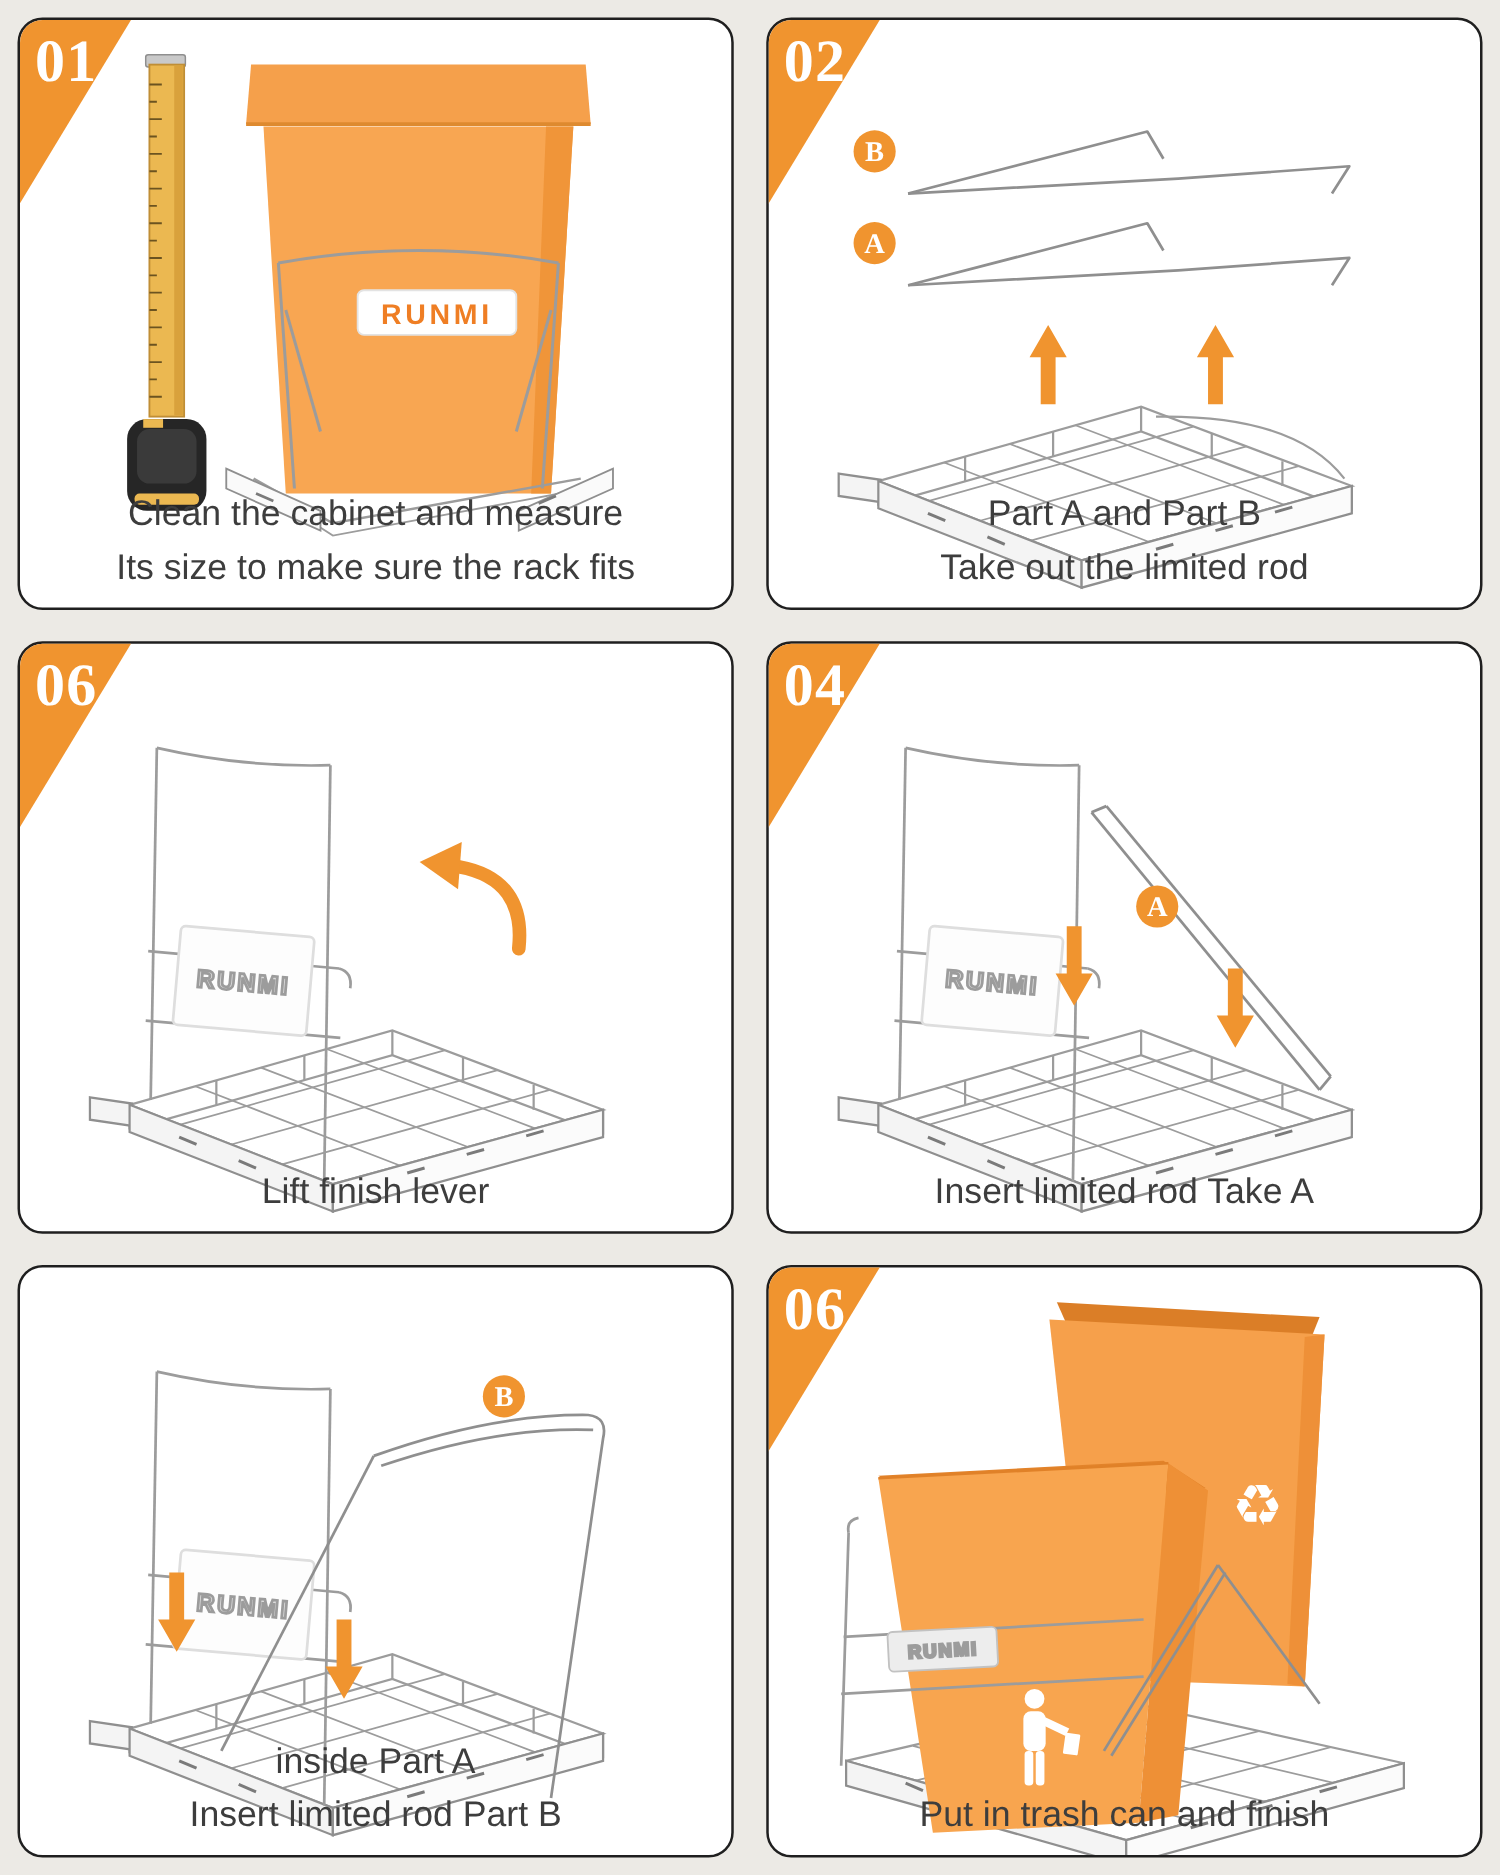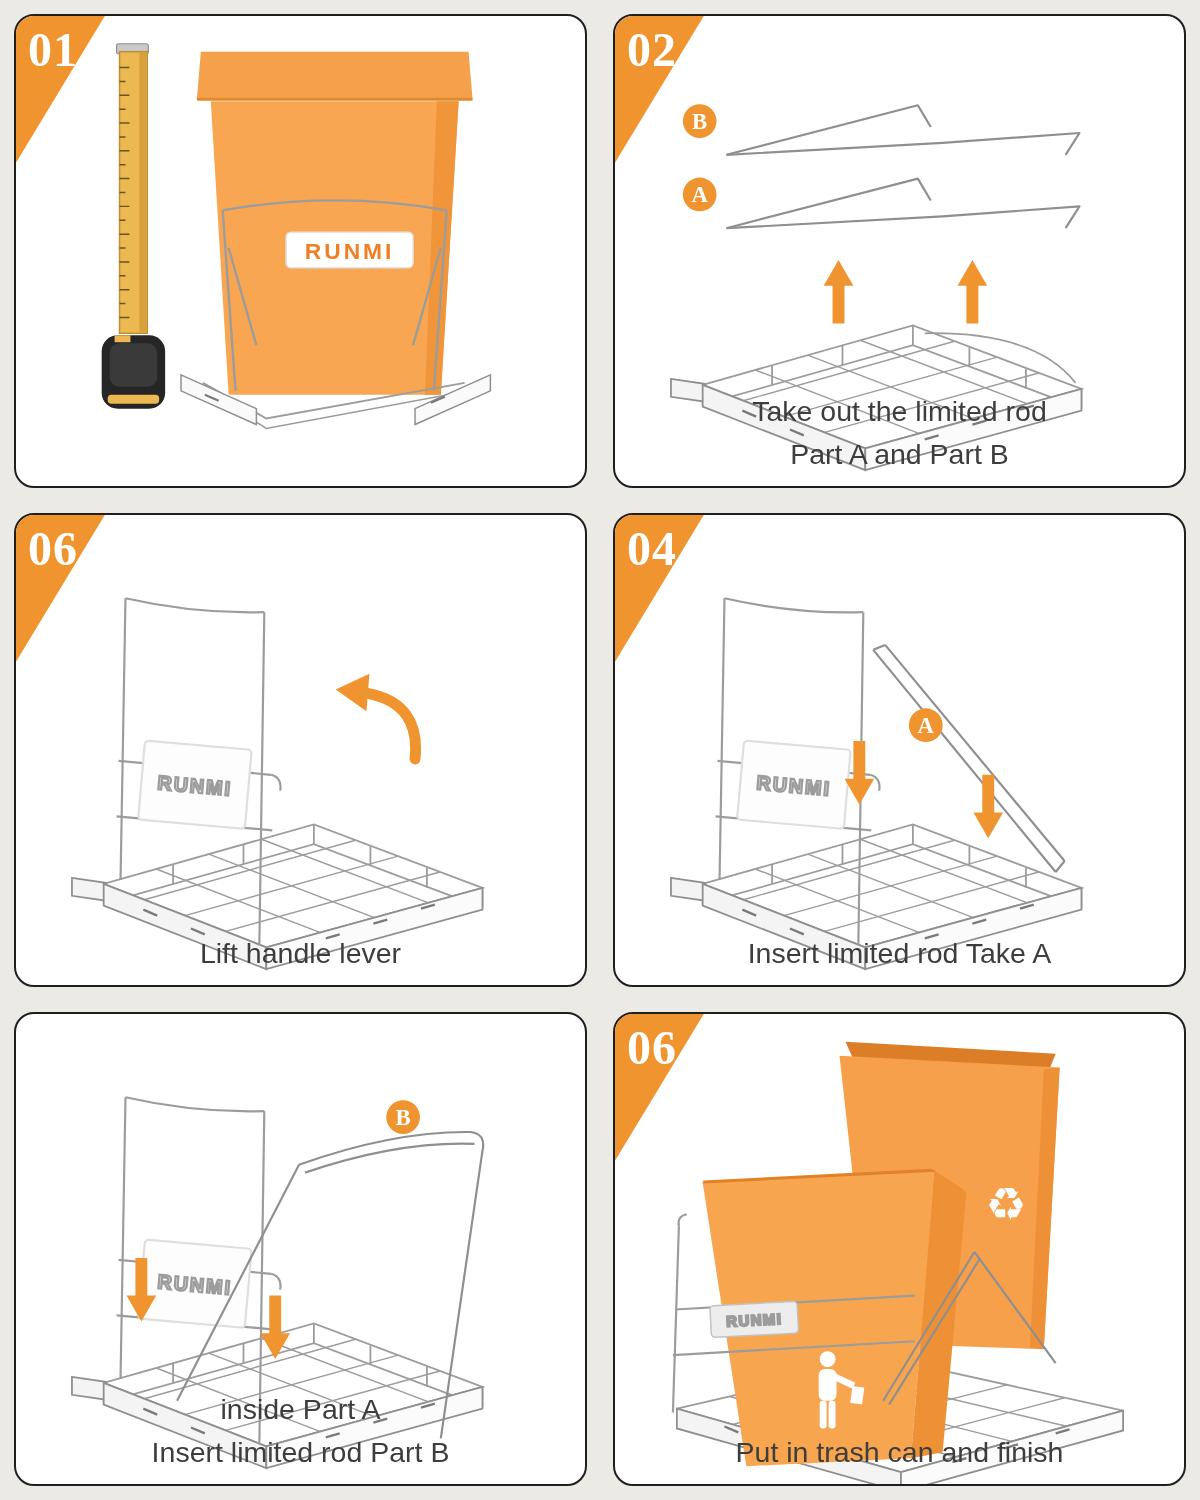--- a/index.html
+++ b/index.html
@@ -95,20 +95,22 @@
         </g>
         <polygon points="166,362 242,396 242,412 166,378" fill="#fafafa" stroke="#8f8f8f" stroke-width="1.5"></polygon>
         <polygon points="402,396 478,362 478,378 402,412" fill="#fafafa" stroke="#8f8f8f" stroke-width="1.5"></polygon>
         <path d="M190,382 l14,6 M418,390 l14,-6" stroke="#7a7a7a" stroke-width="2.2" fill="none"></path>
       </g>
     </svg>
     <div class="badge">
       <span class="badge-num">01</span>
     </div>
     <div class="caption">
+      <div>Clean the cabinet and measure</div>
+      <div>Its size to make sure the rack fits</div>
     </div>
   </section>
 
   <section class="panel">
     <svg class="art" viewBox="0 0 573 474">
 
       <g stroke="#9c9c9c" fill="none" stroke-width="1.8">
         <path d="M88,392 L300,332 L470,396"></path>
         <path d="M88,372 V392 M300,312 V332 M470,376 V396 M158,352 V372 M229,332 V352 M357,334 V354 M414,356 V376"></path>
         <path d="M88,372 L300,312 L470,376 L252,436 Z"></path>
@@ -139,22 +141,22 @@
         <text class="badge-letter" x="85" y="188">A</text>
       </g>
 
       <polygon points="225,246 240,272 231,272 231,310 219,310 219,272 210,272" fill="#F0942F"></polygon>
       <polygon points="360,246 375,272 366,272 366,310 354,310 354,272 345,272" fill="#F0942F"></polygon>
     </svg>
     <div class="badge">
       <span class="badge-num">02</span>
     </div>
     <div class="caption">
+      <div>Part A and Part B</div>
       <div>Take out the limited rod</div>
-      <div>Part A and Part B</div>
     </div>
   </section>
 
   <section class="panel">
     <svg class="art" viewBox="0 0 573 474">
       <g stroke="#9c9c9c" fill="none" stroke-width="1.8">
         <path d="M88,392 L300,332 L470,396"></path>
         <path d="M88,372 V392 M300,312 V332 M470,376 V396 M158,352 V372 M229,332 V352 M357,334 V354 M414,356 V376"></path>
         <path d="M88,372 L300,312 L470,376 L252,436 Z"></path>
         <path d="M141,357 L306,421 M194,342 L361,406 M247,327 L415,391" stroke-width="1.4"></path>
@@ -178,21 +180,21 @@
       </g>
       <g>
         <path d="M402,246 Q408,190 354,180" stroke="#F0942F" stroke-width="11" fill="none" stroke-linecap="round"></path>
         <polygon points="322,176 356,160 353,198" fill="#F0942F"></polygon>
       </g>
     </svg>
     <div class="badge">
       <span class="badge-num">06</span>
     </div>
     <div class="caption">
-      <div>Lift handle lever</div>
+      <div>Lift finish lever</div>
       <div></div>
     </div>
   </section>
 
   <section class="panel">
     <svg class="art" viewBox="0 0 573 474">
       <g stroke="#9c9c9c" fill="none" stroke-width="1.8">
         <path d="M88,392 L300,332 L470,396"></path>
         <path d="M88,372 V392 M300,312 V332 M470,376 V396 M158,352 V372 M229,332 V352 M357,334 V354 M414,356 V376"></path>
         <path d="M88,372 L300,312 L470,376 L252,436 Z"></path>

